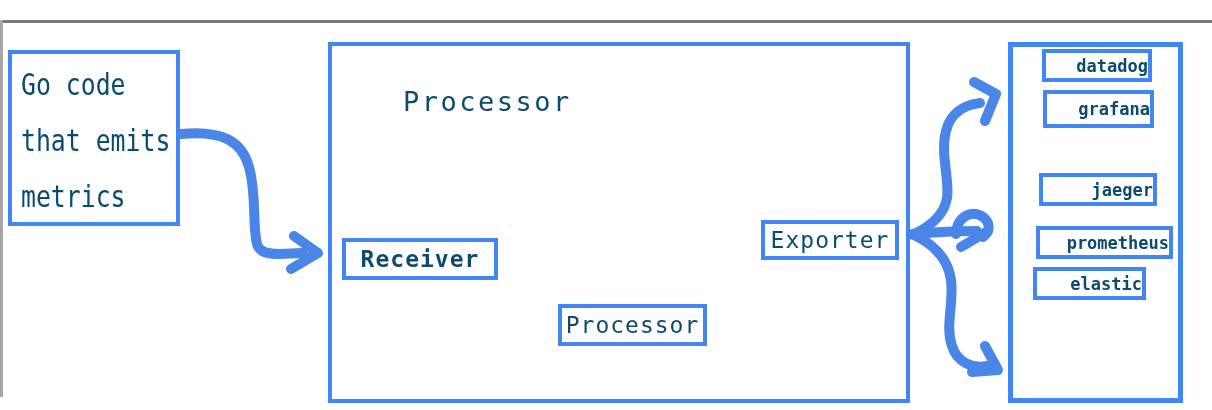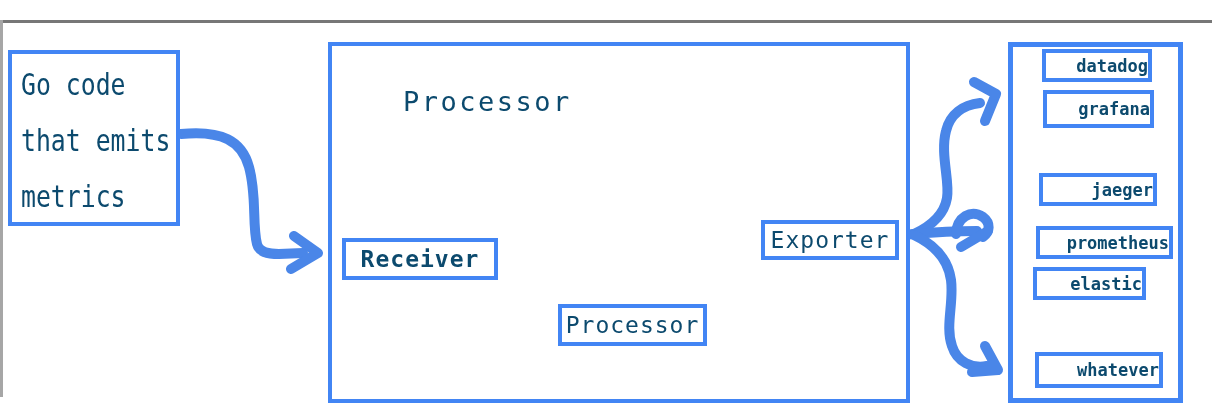--- a/index.html
+++ b/index.html
@@ -105,17 +105,14 @@
   </div>
   <div class="box dest d3">
     <span>jaeger</span>
   </div>
   <div class="box dest d4">
     <span>prometheus</span>
   </div>
   <div class="box dest d5">
     <span>elastic</span>
   </div>
-  <div class="box dest d7">
-    <span>whatever</span>
-  </div>
 
 </div>
 
 </body></html>

